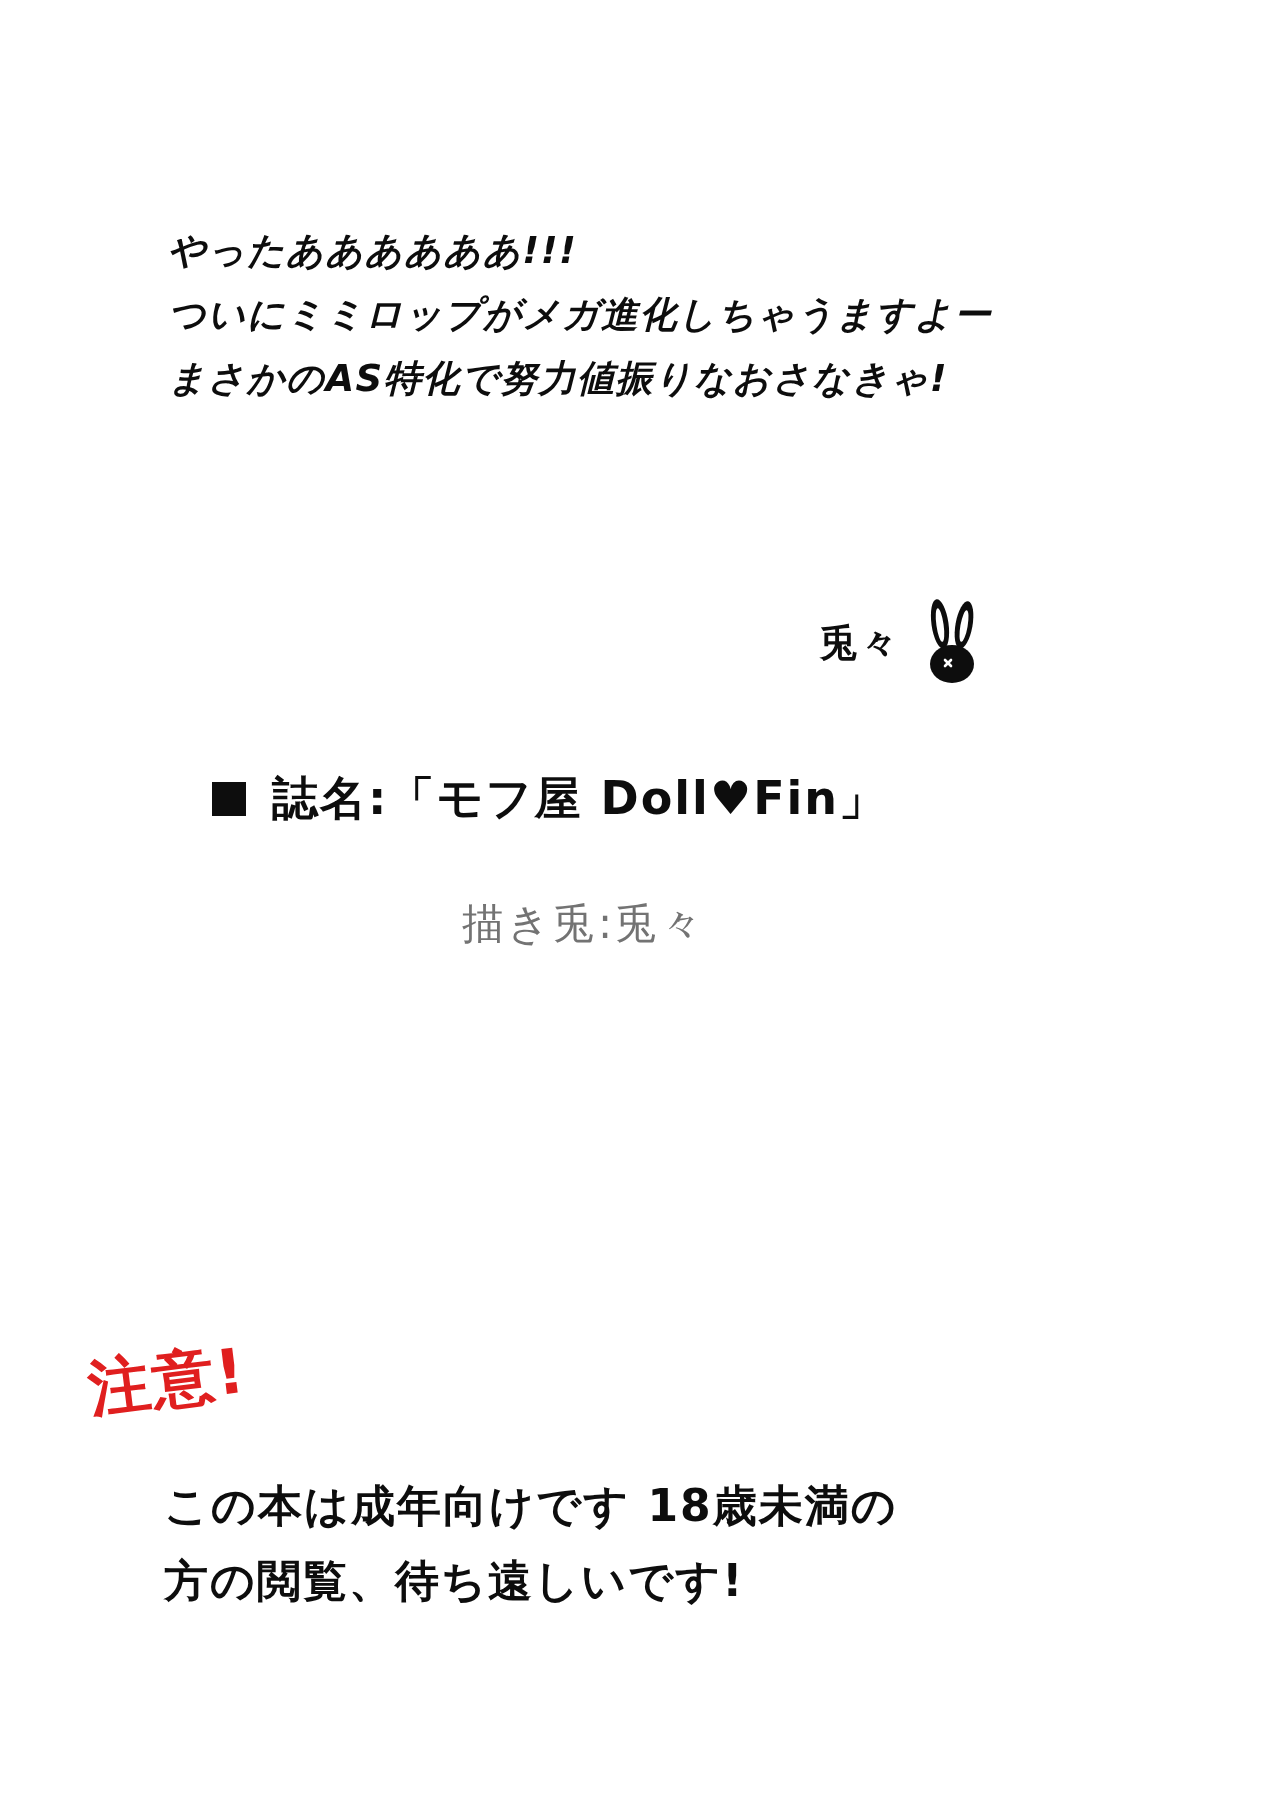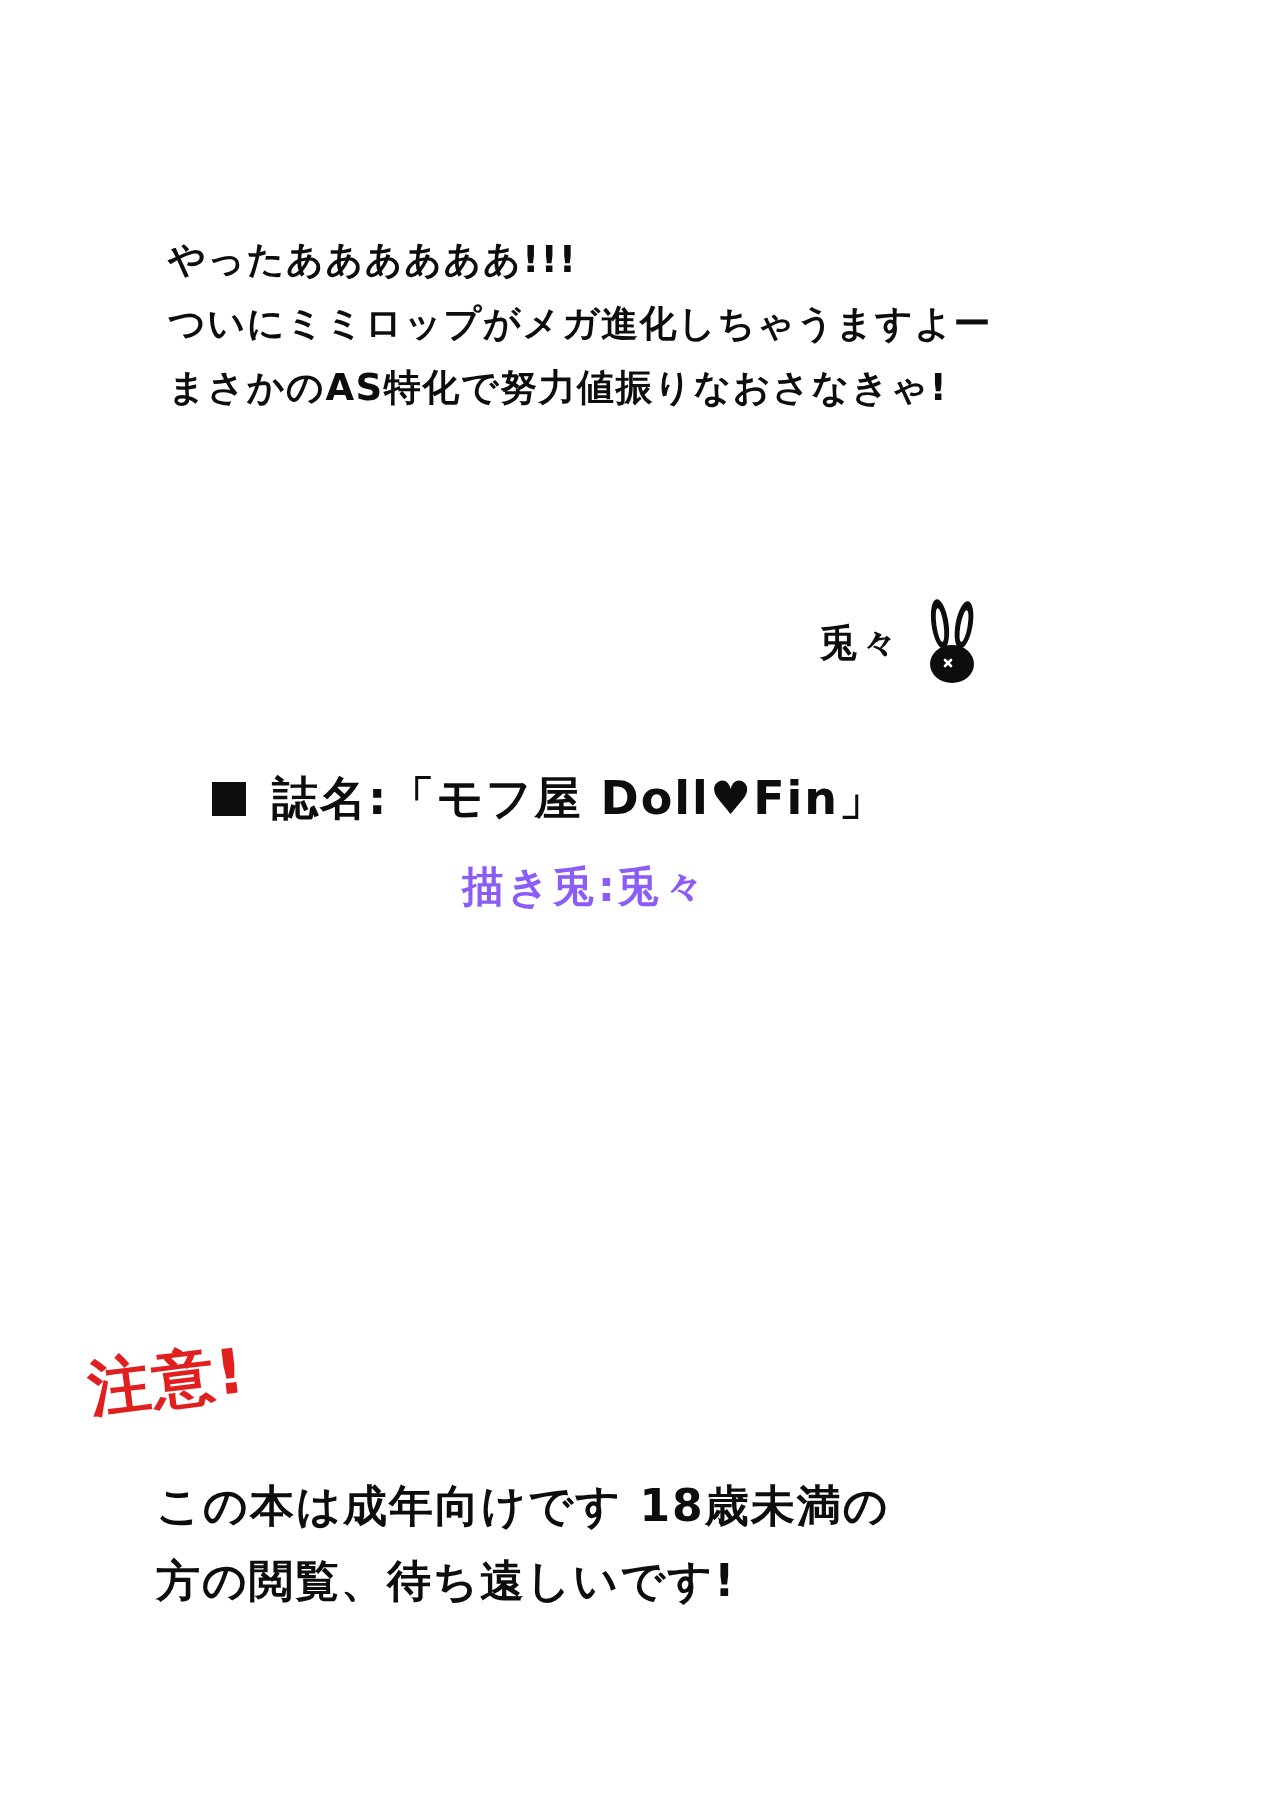--- a/index.html
+++ b/index.html
@@ -19,22 +19,23 @@
   .page {
     position: absolute;
     inset: 0;
     background: #ffffff;
   }
 
   
   .afterword {
     position: absolute;
     left: 168px;
-    top: 228px;
+    top: 219px;
     width: 1000px;
+    font-style: italic;
   }
   .afterword .line {
     font-size: 37px;
     line-height: 64px;
     letter-spacing: 1.5px;
     white-space: pre;
     color: #0d0d0d;
     font-weight: 600;
   }
 
@@ -81,26 +82,26 @@
     flex: 0 0 auto;
   }
   .credit-text {
     font-size: 46px;
     font-weight: 700;
     letter-spacing: 2px;
     color: #0d0d0d;
     white-space: pre;
   }
   .artist-row {
-    margin-top: 29px;
+    margin-top: 66px;
     margin-left: 250px;
     font-size: 42px;
-    font-weight: 700;
+    font-weight: 400;
     letter-spacing: 3px;
-    color: #8b5cf6;
+    color: #737373;
     white-space: pre;
   }
 
   
   .date-row {
     position: absolute;
     left: 212px;
     top: 1225px;
     display: flex;
     align-items: center;
@@ -120,21 +121,21 @@
     top: 1338px;
     font-size: 62px;
     font-weight: 700;
     color: #e01f1f;
     transform: rotate(-7deg);
     letter-spacing: 2px;
     white-space: pre;
   }
   .warning-body {
     position: absolute;
-    left: 156px;
+    left: 164px;
     top: 1468px;
     width: 1020px;
   }
   .warning-body .line {
     font-size: 44px;
     line-height: 75px;
     font-weight: 700;
     letter-spacing: 2px;
     color: #0d0d0d;
     white-space: pre;

